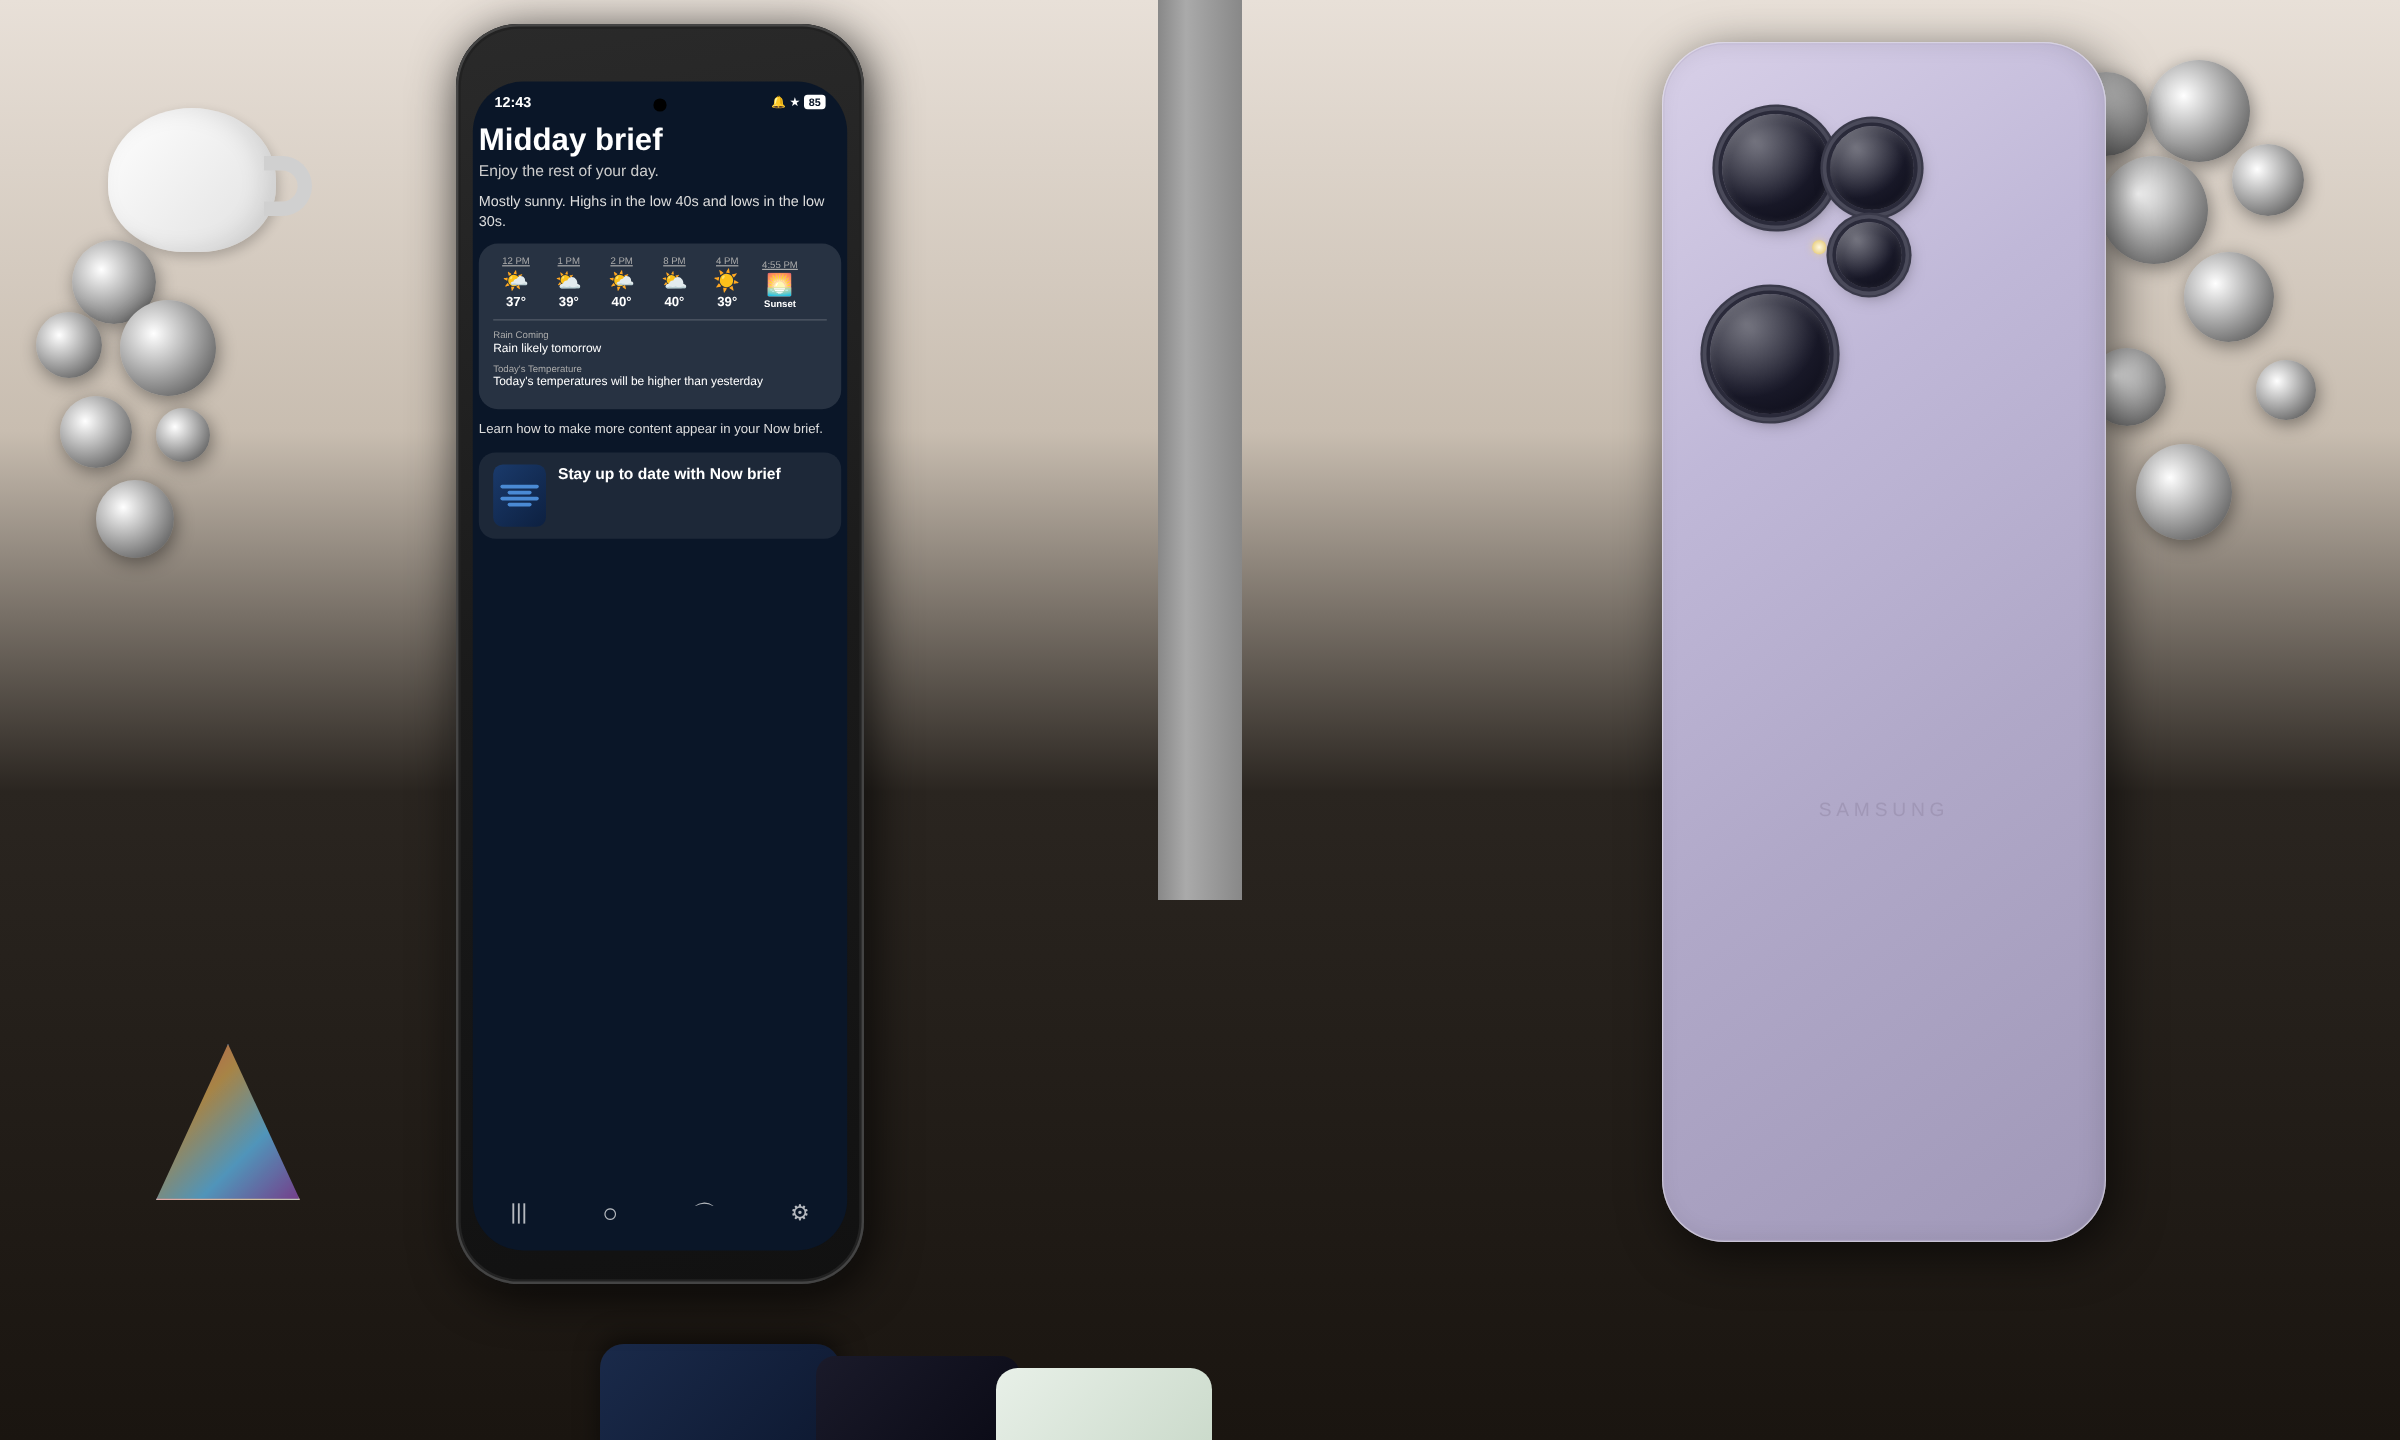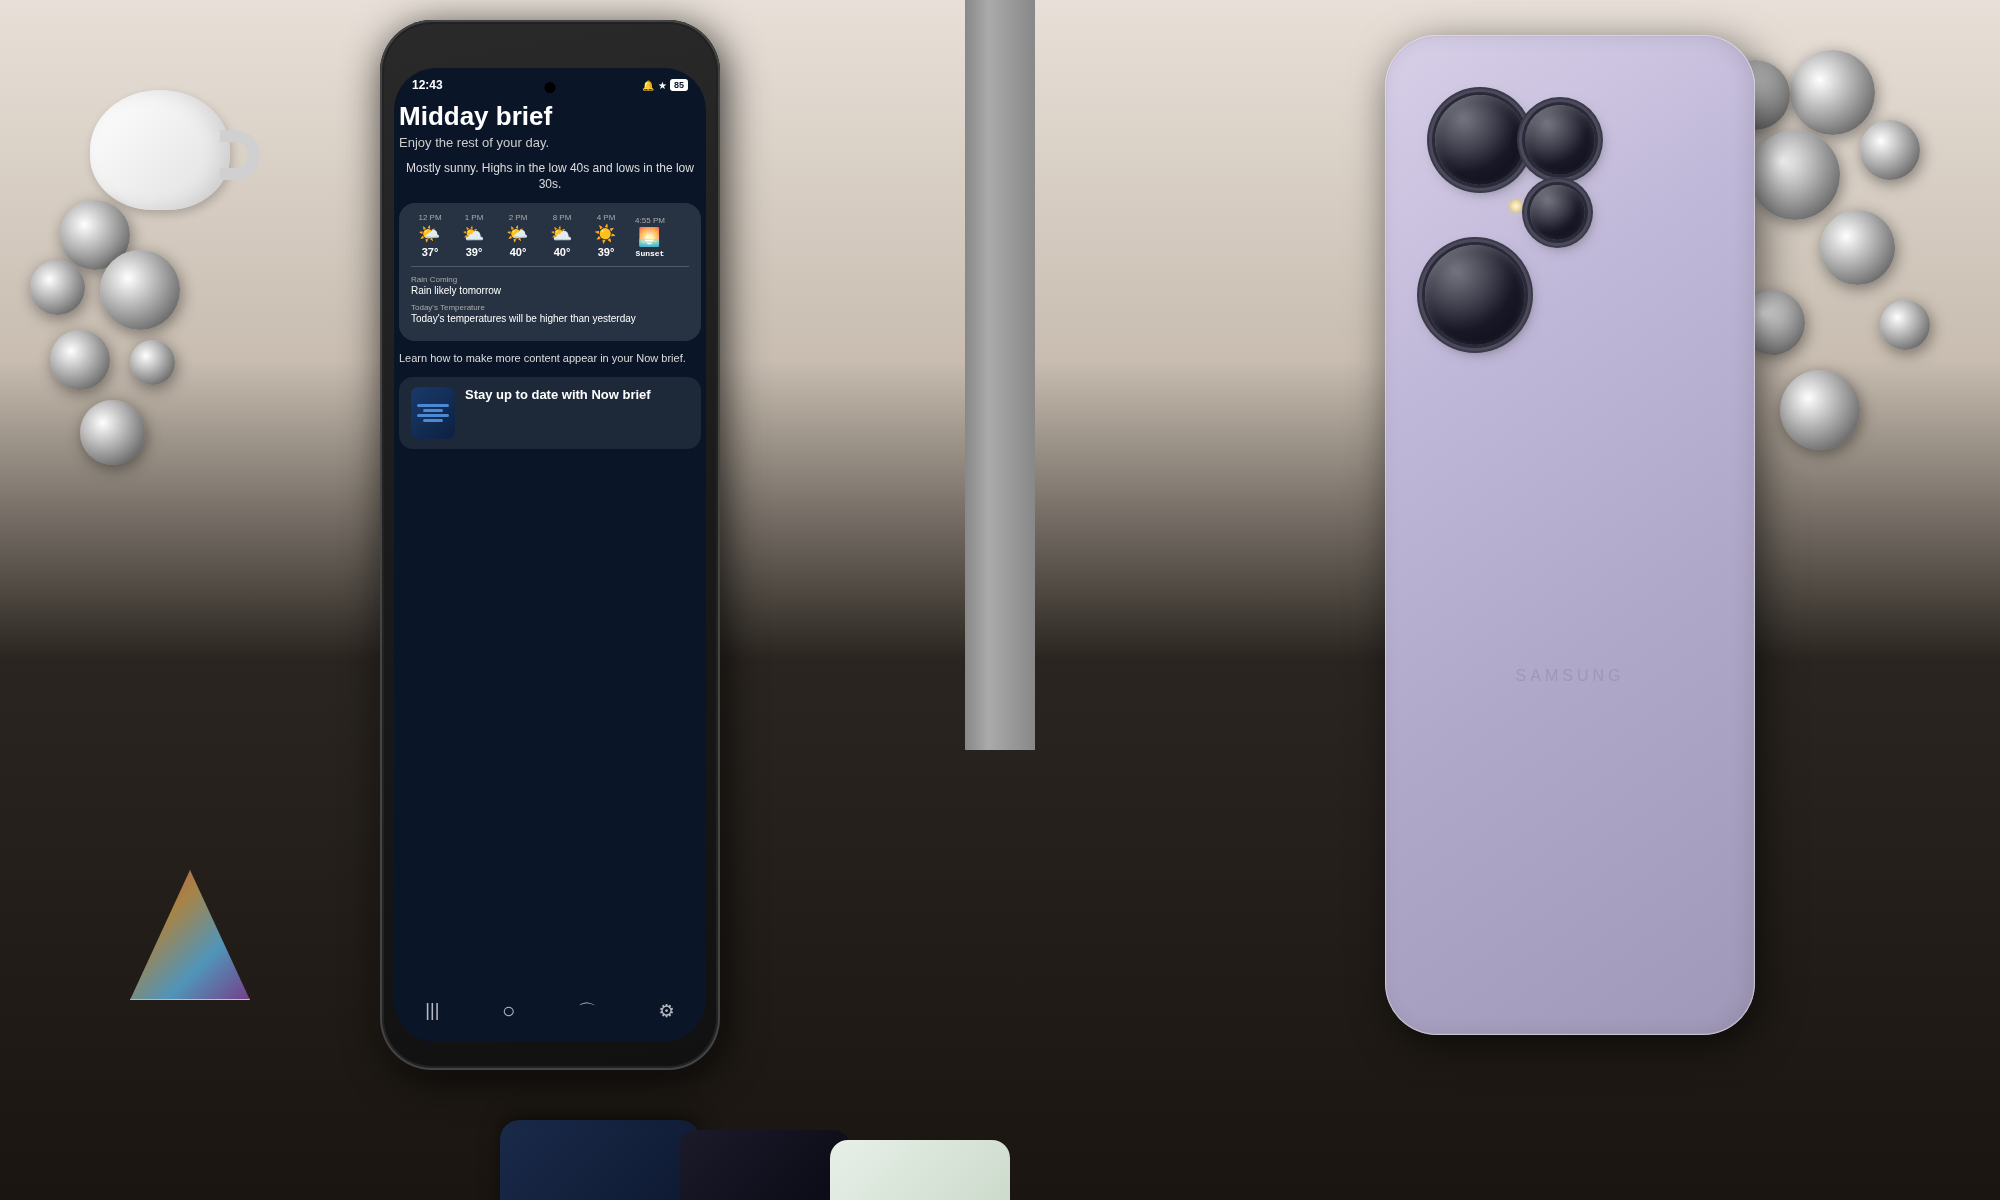--- a/index.html
+++ b/index.html
@@ -193,21 +193,20 @@
       font-size: 13px;
       color: #ccc;
       margin-bottom: 10px;
     }
 
     .weather-desc {
       font-size: 12px;
       color: #ddd;
       line-height: 1.4;
       margin-bottom: 10px;
-      text-align: center;
     }
 
     
     .weather-card {
       background: rgba(255,255,255,0.12);
       border-radius: 16px;
       padding: 10px 12px;
       margin-bottom: 10px;
     }
 
@@ -224,20 +223,21 @@
       flex-direction: column;
       align-items: center;
       min-width: 38px;
       gap: 3px;
     }
 
     .hour-label {
       font-size: 8px;
       color: #aaa;
       white-space: nowrap;
+      text-decoration: underline;
     }
 
     .weather-emoji {
       font-size: 18px;
       line-height: 1;
     }
 
     .hour-temp {
       font-size: 11px;
       font-weight: 600;
@@ -540,21 +540,21 @@
               <span class="hour-temp">40°</span>
             </div>
             <div class="weather-hour">
               <span class="hour-label">4 PM</span>
               <span class="weather-emoji">☀️</span>
               <span class="hour-temp">39°</span>
             </div>
             <div class="weather-hour">
               <span class="hour-label">4:55 PM</span>
               <span class="weather-emoji">🌅</span>
-              <span class="hour-temp" style="font-size:8px;font-family:Liberation Mono, monospace;">Sunset</span>
+              <span class="hour-temp" style="font-size:8px;">Sunset</span>
             </div>
           </div>
 
           <div class="weather-info-items">
             <div class="weather-info-item">
               <div class="weather-info-label">Rain Coming</div>
               <div class="weather-info-value">Rain likely tomorrow</div>
             </div>
             <div class="weather-info-item">
               <div class="weather-info-label">Today's Temperature</div>

